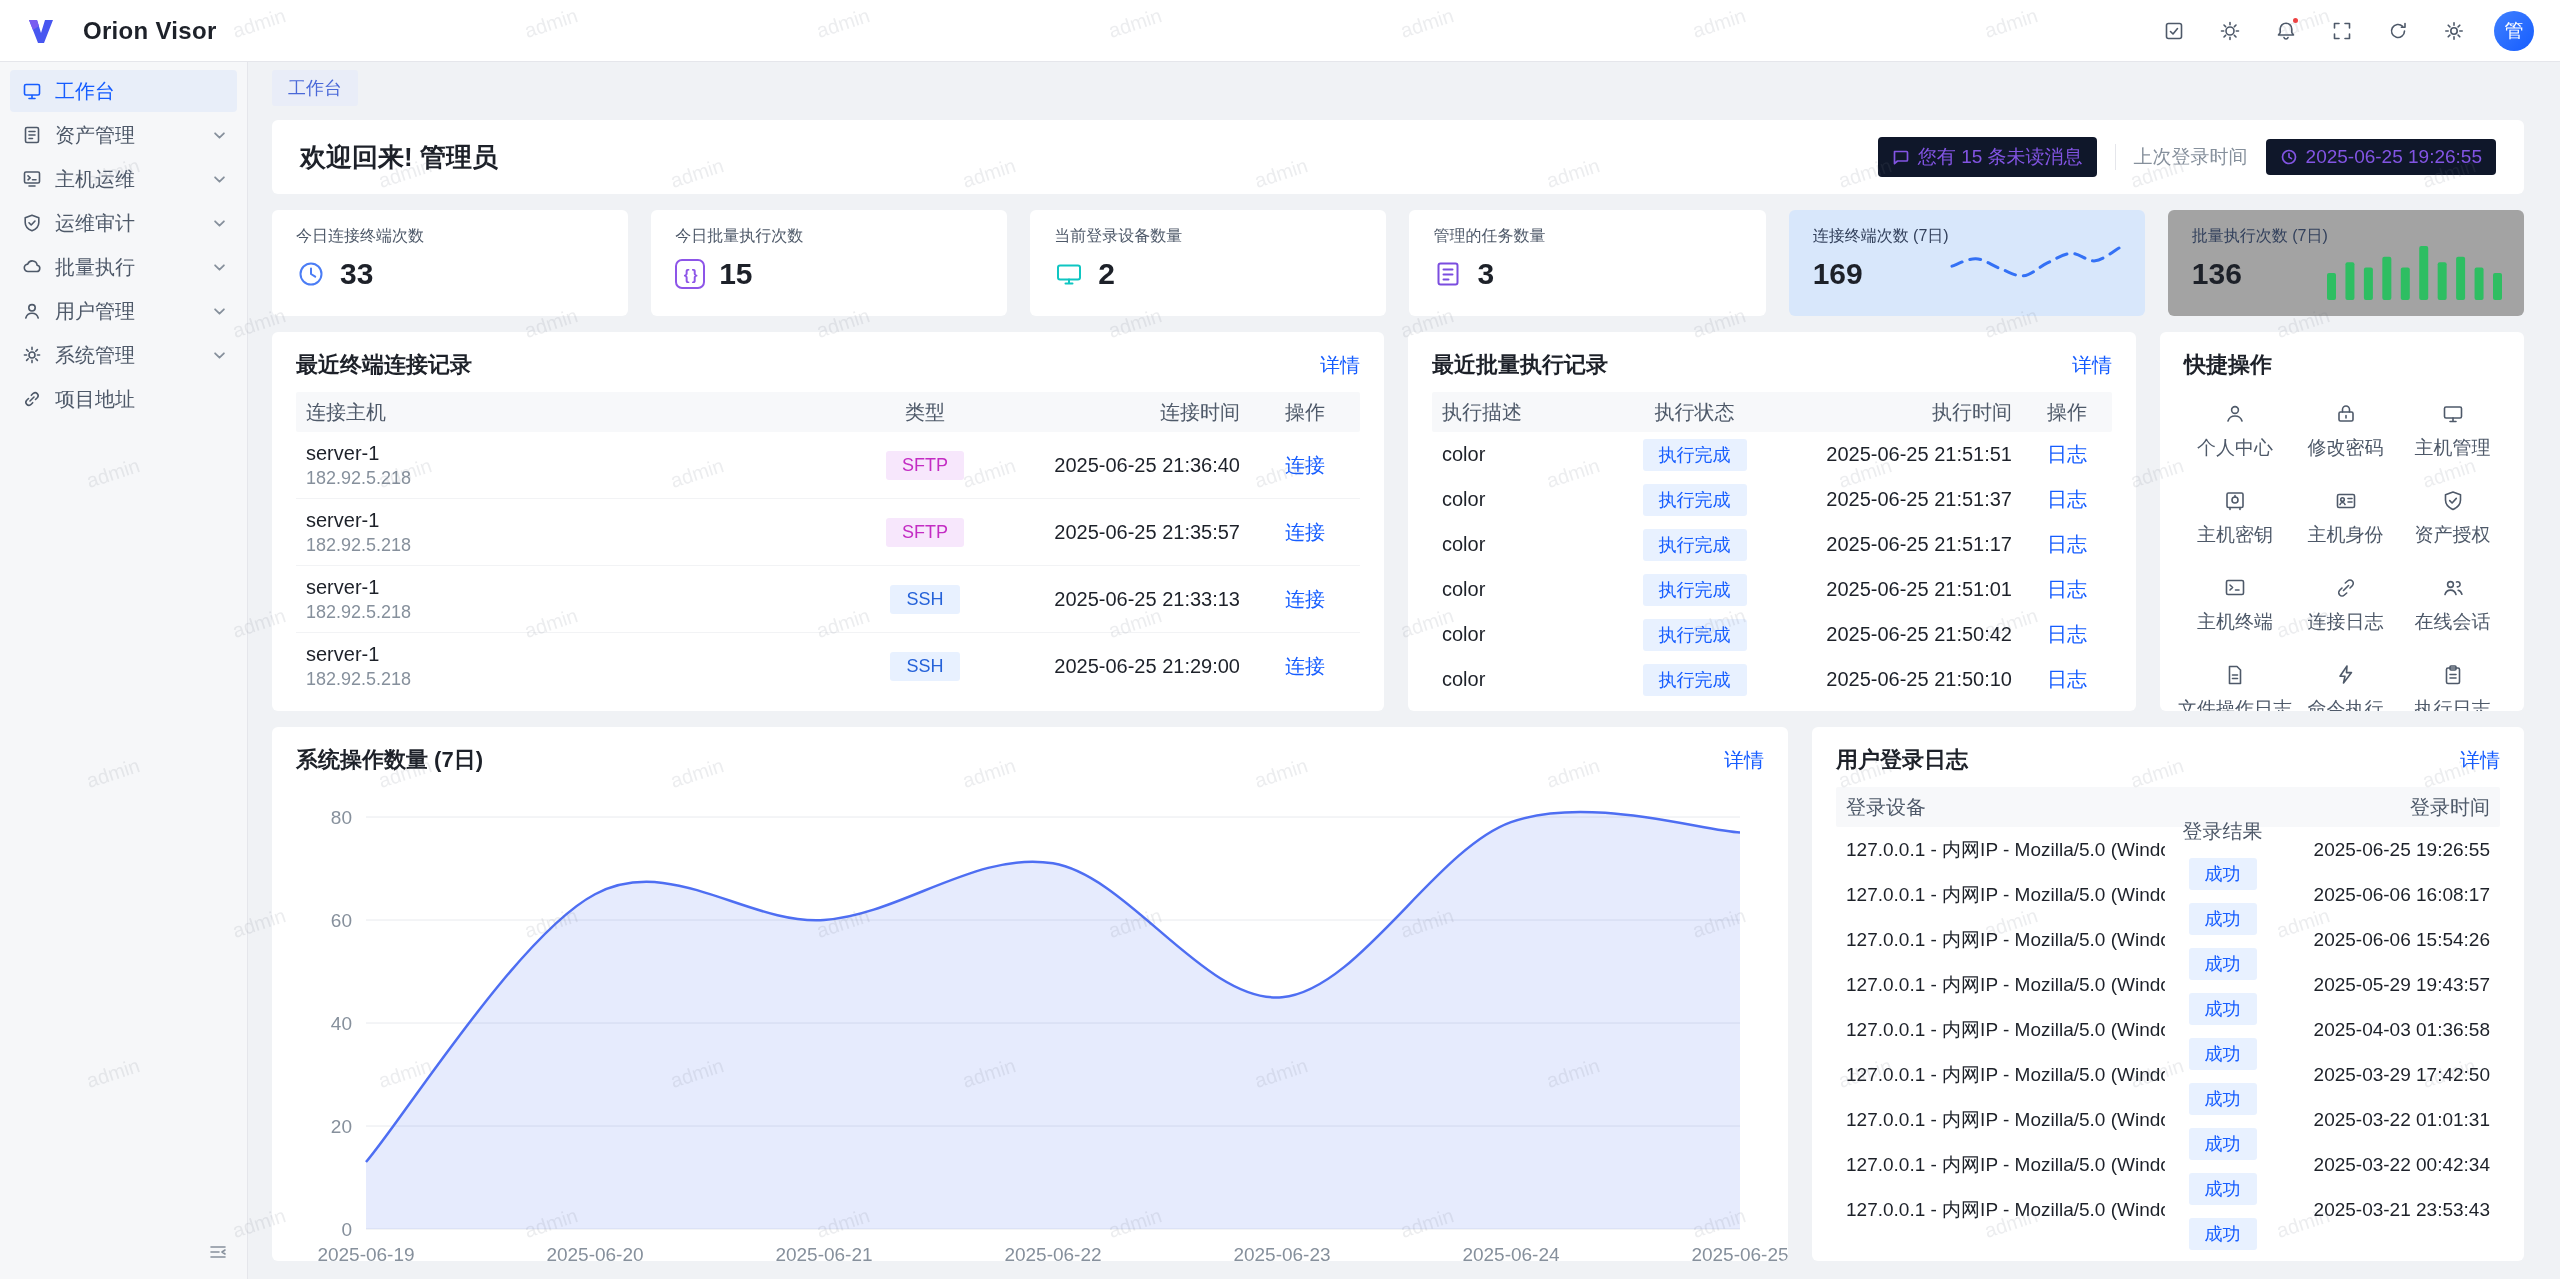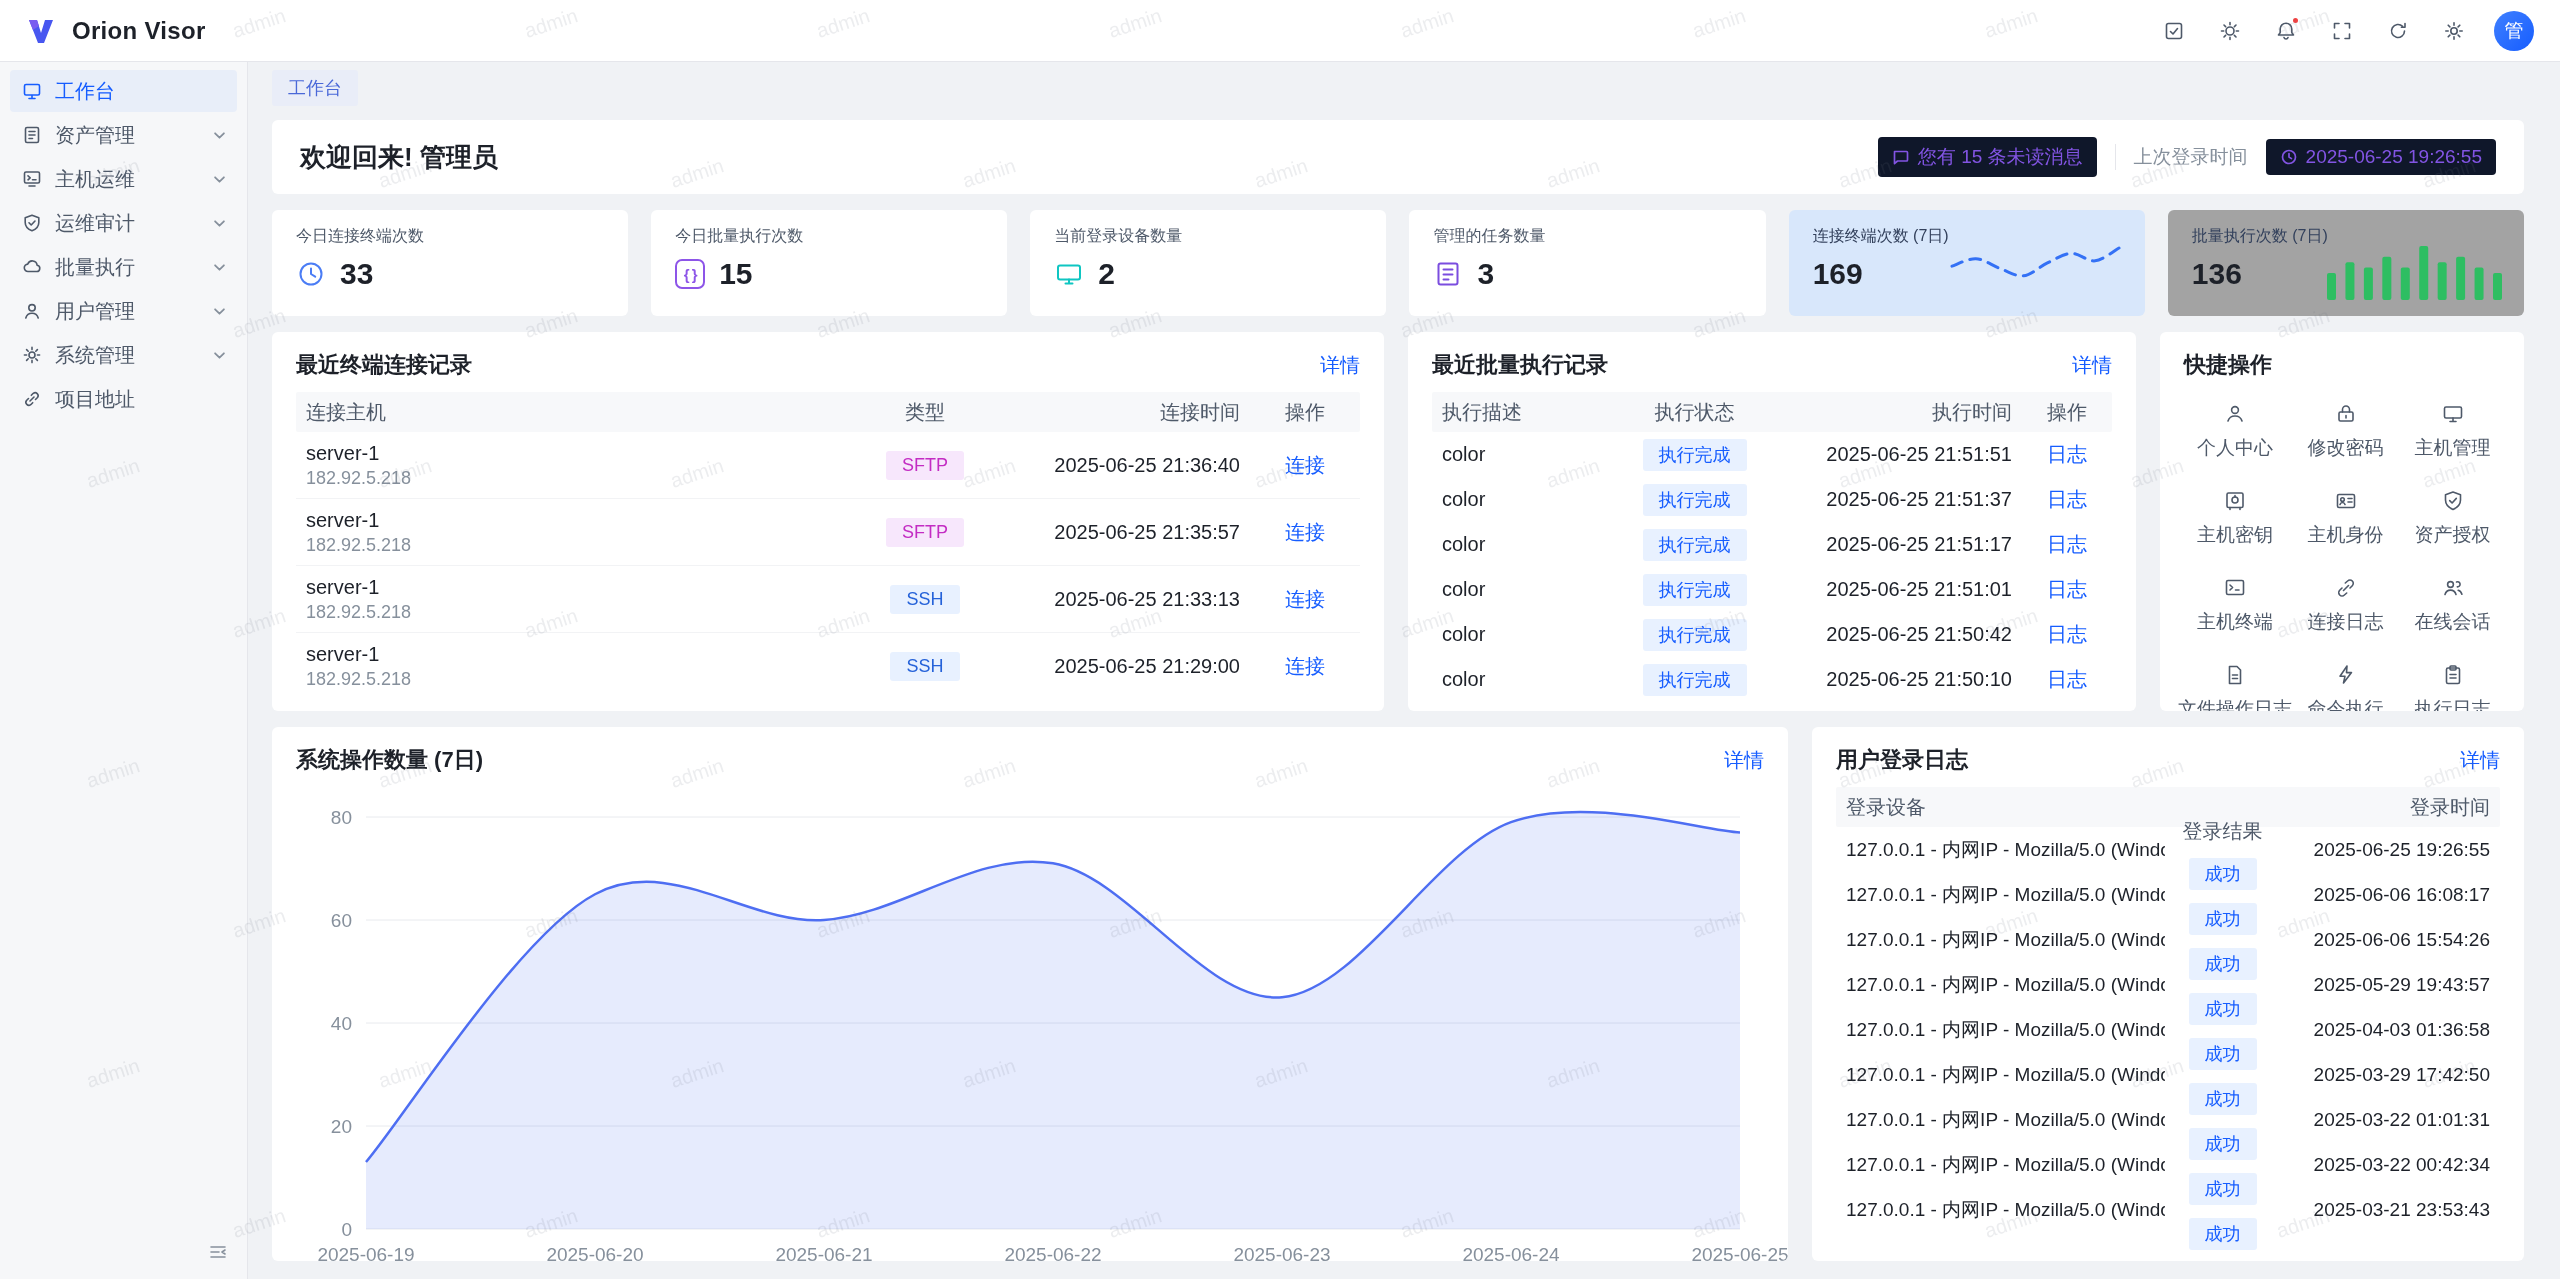--- a/index.html
+++ b/index.html
@@ -6,21 +6,21 @@
   html,body { margin:0; padding:0; }
   body {
     width:2560px; height:1279px; overflow:hidden; position:relative;
     font-family:"Liberation Sans", sans-serif;
     background:#f0f2f5; color:#1d2129;
   }
   
   .topbar { position:absolute; top:0; left:0; width:2560px; height:62px; background:#fff;
     border-bottom:1px solid #e5e6eb; display:flex; align-items:center; justify-content:space-between;
     padding:0 26px; z-index:10; }
-  .logo { display:flex; align-items:center; gap:16px; cursor:pointer; }
+  .logo { display:flex; align-items:center; gap:27px; cursor:pointer; }
   .logo-name { font-size:24px; font-weight:600; color:#1d2129; letter-spacing:.3px; }
   .topbar-right { display:flex; align-items:center; gap:12px; }
   .hbtn { width:44px; height:44px; border:none; background:transparent; border-radius:4px;
     display:flex; align-items:center; justify-content:center; position:relative; cursor:pointer; }
   .ic22 { width:22px; height:22px; stroke:#4e5969; fill:none; stroke-width:1.6;
     stroke-linecap:round; stroke-linejoin:round; }
   .bell-dot { position:absolute; top:7px; right:8px; width:9px; height:9px; background:#f53f3f;
     border-radius:50%; border:2px solid #fff; }
   .avatar { width:40px; height:40px; border-radius:50%; margin-left:6px;
     background:linear-gradient(135deg,#4080ff,#165dff); color:#fff; font-size:19px;

